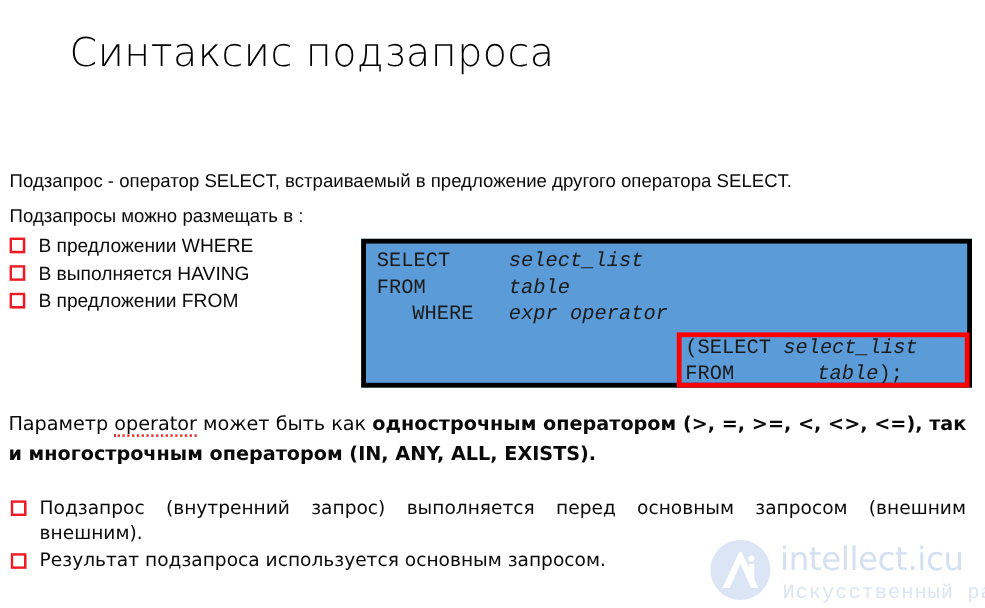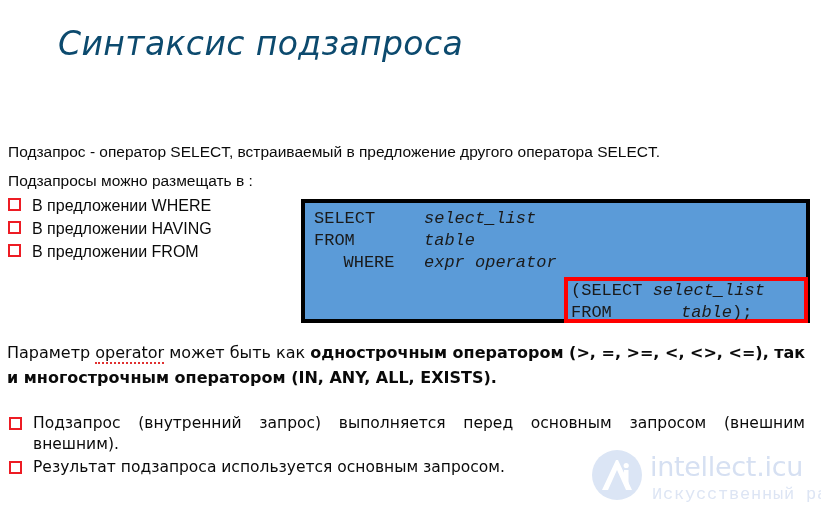--- a/index.html
+++ b/index.html
@@ -22,24 +22,23 @@
     background: #ffffff;
   }
 
   
   .title {
     position: absolute;
     left: 58px;
     top: 24px;
     font-family: "DejaVu Sans", sans-serif;
     font-size: 33px;
-    font-style: italic;
     font-weight: 300;
     letter-spacing: 0.4px;
-    color: #0c4a6e;
+    color: #000000;
     white-space: nowrap;
   }
 
   
   .intro {
     position: absolute;
     left: 8px;
     top: 142px;
     width: 800px;
     font-size: 15.5px;
@@ -255,21 +254,21 @@
 
   <div class="subhead">Подзапросы можно размещать в :</div>
 
   <div class="placelist">
     <div class="li">
       <span class="sqbullet"></span>
       <span class="li-text">В предложении WHERE</span>
     </div>
     <div class="li">
       <span class="sqbullet"></span>
-      <span class="li-text">В предложении HAVING</span>
+      <span class="li-text">В выполняется HAVING</span>
     </div>
     <div class="li">
       <span class="sqbullet"></span>
       <span class="li-text">В предложении FROM</span>
     </div>
   </div>
 
   <div class="codebox">
 
     <div class="code-line cl-select"><span class="kw code-kw">SELECT</span><span class="id">select_list</span></div>

